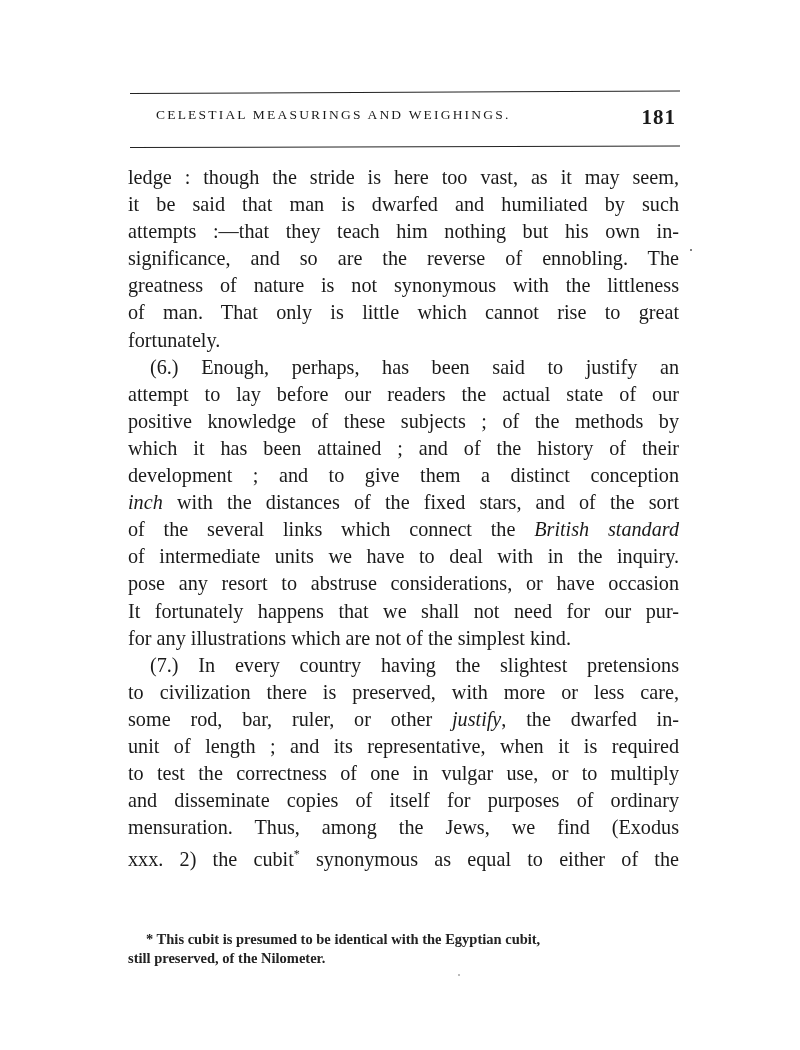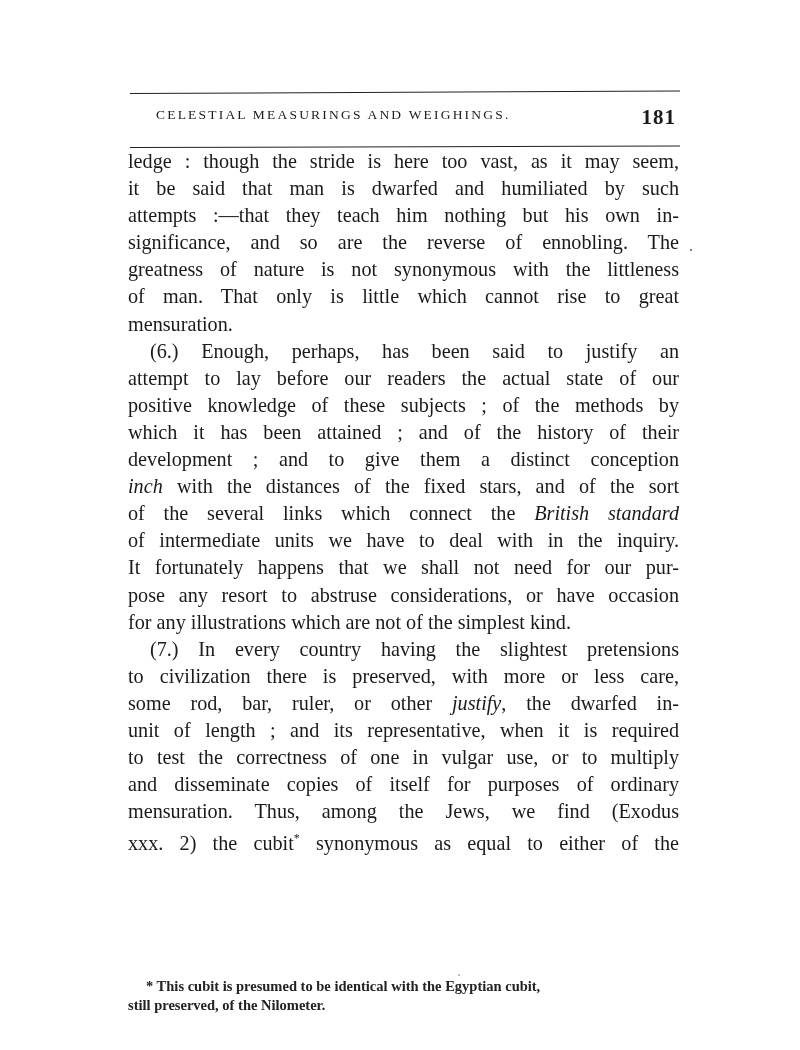--- a/index.html
+++ b/index.html
@@ -43,21 +43,21 @@
     .page-number {
       position: absolute;
       right: 0;
       top: -2px;
       font-size: 21px;
       font-weight: bold;
       letter-spacing: 1px;
     }
     .body-text {
       position: absolute;
-      top: 148px;
+      top: 164px;
       left: 128px;
       width: 551px;
       font-size: 20.2px;
       line-height: 27.1px;
     }
     .line {
       display: block;
       white-space: nowrap;
       text-align: justify;
       text-align-last: justify;
@@ -79,21 +79,20 @@
     }
     .footnote {
       position: absolute;
       top: 930px;
       left: 128px;
       width: 540px;
       font-size: 14.5px;
       line-height: 19px;
       font-weight: bold;
       color: #222;
-      margin-top: 47px;
     }
     .footnote .fn-line { display: block; white-space: nowrap; }
     .footnote .fn-indent { padding-left: 18px; }
     .stray-dot {
       position: absolute;
       top: 974px;
       left: 458px;
       width: 2px;
       height: 2px;
       background: #bbb;
@@ -111,32 +110,32 @@
 
 <div class="rule rule-bottom"></div>
 
 <div class="body-text">
   <span class="line">ledge : though the stride is here too vast, as it may seem,</span>
   <span class="line">it be said that man is dwarfed and humiliated by such</span>
   <span class="line">attempts :—that they teach him nothing but his own in-</span>
   <span class="line">significance, and so are the reverse of ennobling.  The</span>
   <span class="line">greatness of nature is not synonymous with the littleness</span>
   <span class="line">of man.  That only is little which cannot rise to great</span>
-  <span class="line last">mensuration.</span>
+  <span class="line last">fortunately.</span>
 
   <span class="line indent">(6.) Enough, perhaps, has been said to justify an</span>
   <span class="line">attempt to lay before our readers the actual state of our</span>
   <span class="line">positive knowledge of these subjects ; of the methods by</span>
   <span class="line">which it has been attained ; and of the history of their</span>
   <span class="line">development ; and to give them a distinct conception</span>
   <span class="line"><em>inch</em> <span>with the distances of the fixed stars, and of the sort</span></span>
   <span class="line"><span>of the several links which connect the</span> <em>British standard</em></span>
   <span class="line">of intermediate units we have to deal with in the inquiry.</span>
+  <span class="line">pose any resort to abstruse considerations, or have occasion</span>
   <span class="line">It fortunately happens that we shall not need for our pur-</span>
-  <span class="line">pose any resort to abstruse considerations, or have occasion</span>
   <span class="line last">for any illustrations which are not of the simplest kind.</span>
 
   <span class="line indent">(7.) In every country having the slightest pretensions</span>
   <span class="line">to civilization there is preserved, with more or less care,</span>
   <span class="line"><span>some rod, bar, ruler, or other</span> <em>justify</em><span>, the dwarfed in-</span></span>
   <span class="line">unit of length ; and its representative, when it is required</span>
   <span class="line">to test the correctness of one in vulgar use, or to multiply</span>
   <span class="line">and disseminate copies of itself for purposes of ordinary</span>
   <span class="line">mensuration.  Thus, among the Jews, we find (Exodus</span>
   <span class="line"><span>xxx. 2) the cubit</span><sup style="font-size:12px;">*</sup><span> synonymous as equal to either of the</span></span>

